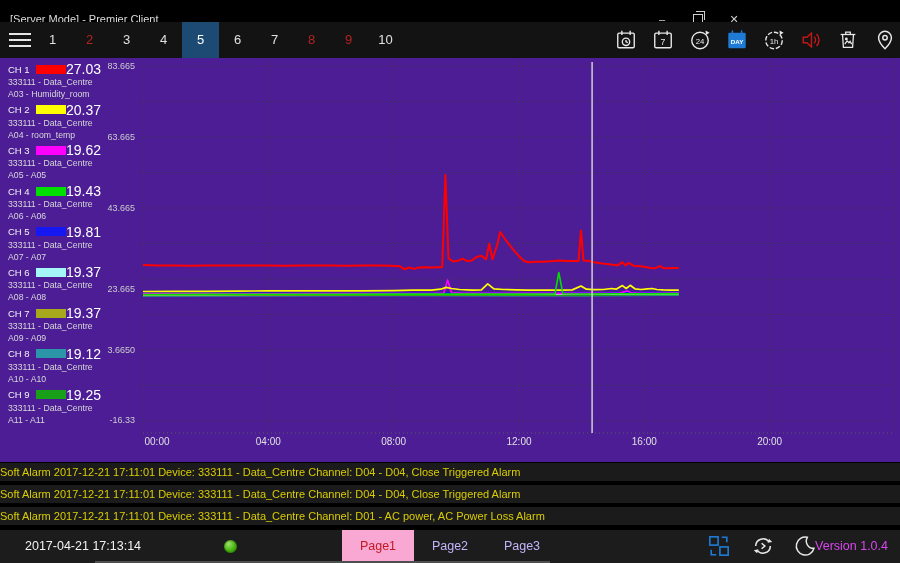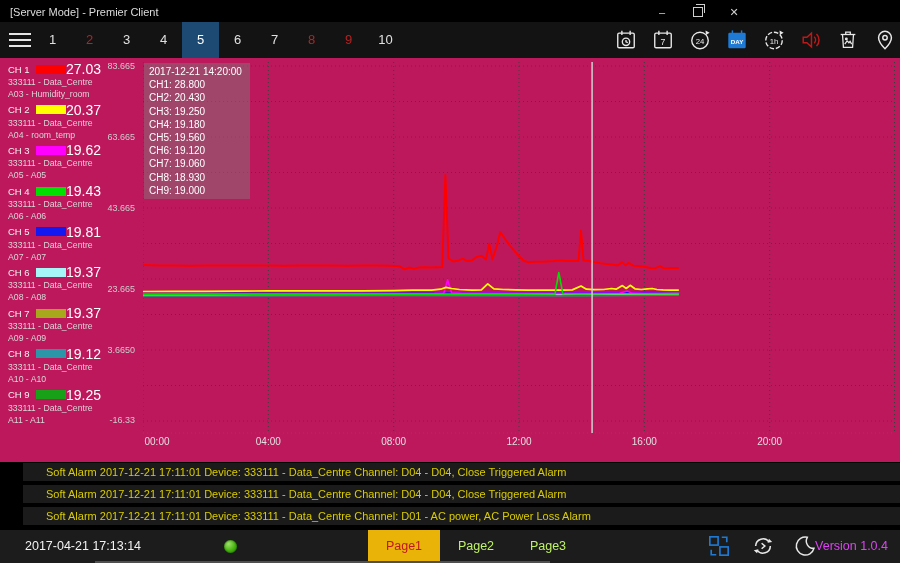--- a/index.html
+++ b/index.html
@@ -1,61 +1,61 @@
 <!DOCTYPE html>
 <html><head>
 <meta charset="utf-8">
 <style>
   html,body{margin:0;padding:0;background:#000;}
   body{width:900px;height:563px;position:relative;overflow:hidden;
        font-family:"Liberation Sans","DejaVu Sans",sans-serif;color:#e8e8e8;
        -webkit-user-select:none;user-select:none;}
-  .titlebar{position:absolute;left:0;top:1px;width:752px;height:22px;background:#000;}
+  .titlebar{position:absolute;left:0;top:8px;width:752px;height:22px;background:#000;}
   .titlebar .title{position:absolute;left:10px;top:0;line-height:22px;font-size:11px;color:#dcdcdc;}
   .win-controls{position:absolute;right:0;top:0;height:22px;display:flex;}
   .win-btn{width:36px;height:22px;display:flex;align-items:center;justify-content:center;
            color:#cfcfcf;font-size:11px;}
   .restore-glyph{display:inline-block;width:8px;height:8px;border:1px solid #cfcfcf;position:relative;}
   .restore-glyph:before{content:"";position:absolute;left:2px;top:-4px;width:8px;height:8px;
            border-top:1px solid #cfcfcf;border-right:1px solid #cfcfcf;}
   .toolbar{position:absolute;left:0;top:22px;width:900px;height:36px;background:#131313;}
   .menu-btn{position:absolute;left:8px;top:0;width:26px;height:36px;}
   .menu-btn i{position:absolute;left:1px;width:22px;height:2.4px;background:#e6e6e6;}
   .menu-btn i:nth-child(1){top:11px}.menu-btn i:nth-child(2){top:17px}.menu-btn i:nth-child(3){top:23px}
   #page-numbers{position:absolute;left:34px;top:0;height:36px;display:flex;}
   .pnum{width:37px;height:36px;line-height:36px;text-align:center;font-size:13px;color:#e0e0e0;}
   .pnum.alarm{color:#b42222;}
   .pnum.sel{background:#1c4a73;color:#fff;}
   .toolbar-icons{position:absolute;right:4px;top:7px;display:flex;gap:15px;}
   .tb-icon{width:22px;height:22px;display:block;}
-  .main{position:absolute;left:0;top:58px;width:900px;height:404px;background:#be185d;}
+  .main{position:absolute;left:0;top:58px;width:900px;height:404px;background:#4c1d95;}
   #channel-list{position:absolute;left:0;top:2px;width:104px;}
   .ch{height:40.7px;padding:2px 0 0 8px;box-sizing:border-box;}
   .ch-top{display:flex;align-items:center;height:14px;}
   .ch-name{font-size:9.5px;color:#f2f2f2;width:28px;}
   .ch-swatch{width:32px;height:9px;margin-left:2px;}
   .ch-val{flex:1;text-align:center;font-size:14px;color:#fff;padding-right:3px;}
   .ch-dev,.ch-pt{font-size:8.7px;color:#d8d8d8;line-height:12px;}
   #y-axis{position:absolute;left:96px;top:0;width:42px;height:100%;}
   #y-axis span{position:absolute;right:3px;font-size:9px;color:#cccccc;}
   .chart-wrap{position:absolute;left:143px;top:0;width:752px;height:404px;}
   #tooltip{position:absolute;left:1px;top:5px;width:96px;background:rgba(124,124,124,0.46);
            padding:2px 5px;font-size:10px;line-height:13.2px;color:#fff;}
   #alarm-list{position:absolute;left:0;top:463px;width:900px;}
   .alarm-row{height:18px;line-height:18px;background:#1b1b1b;margin-bottom:4px;
-             padding-left:23px;font-size:11px;color:#d9cc00;white-space:nowrap;margin-left:23px;}
+             padding-left:0;font-size:11px;color:#d9cc00;white-space:nowrap;}
   .statusbar{position:absolute;left:0;top:530px;width:900px;height:33px;background:#1c1c1c;}
   .sb-ts{position:absolute;left:25px;line-height:33px;font-size:12.5px;color:#f2f2f2;}
   .sb-mode{position:absolute;left:145px;line-height:33px;font-size:12.5px;color:#f2f2f2;}
   .sb-dot{position:absolute;left:224px;top:10px;width:13px;height:13px;border-radius:50%;
           background:radial-gradient(circle at 35% 30%,#9fe26a,#46b40e 55%,#2f8c0a);
           box-shadow:0 0 2px #1a4a05 inset;}
   #bottom-pages{position:absolute;left:342px;top:0;height:33px;display:flex;}
-  .btab{width:72px;height:33px;line-height:33px;text-align:center;font-size:12.5px;color:#bef264;}
-  .btab.active{background:#eab308;color:#c01820;margin-left:26px;}
+  .btab{width:72px;height:33px;line-height:33px;text-align:center;font-size:12.5px;color:#c4b5fd;}
+  .btab.active{background:#f9a8d4;color:#c01820;}
   .sb-icon{position:absolute;top:5px;width:22px;height:22px;}
   .sb-version{position:absolute;right:12px;line-height:33px;font-size:12.5px;color:#d946ef;}
   .sb-scroll{position:absolute;left:95px;top:30.5px;width:455px;height:2.5px;background:#4f4f4f;}
   svg{display:block;}
 </style>
 </head>
 <body>
 
 <div class="titlebar">
   <span class="title">[Server Mode] - Premier Client</span>
@@ -286,32 +286,20 @@
         <polyline points="0.0,237.4 125.3,237.2 250.7,237.2 376.0,237.2 438.7,237.4 485.7,237.0 517.0,236.7 535.8,236.7" fill="none" stroke="#18a018" stroke-width="1.5" stroke-linejoin="round"></polyline>
         <polyline points="0.0,236.9 125.3,236.7 250.7,236.5 376.0,236.5 438.7,236.3 501.3,236.0 535.8,235.8" fill="none" stroke="#a8a81c" stroke-width="1.5" stroke-linejoin="round"></polyline>
         <polyline points="0.0,236.5 62.7,236.5 125.3,236.3 188.0,236.3 250.7,236.1 313.3,236.1 376.0,236.1 438.7,236.1 470.0,236.0 501.3,235.8 535.8,235.8" fill="none" stroke="#a5f7f7" stroke-width="1.5" stroke-linejoin="round"></polyline>
         <polyline points="0.0,235.6 62.7,235.4 125.3,235.4 188.0,235.3 250.7,235.1 313.3,235.1 376.0,235.1 438.7,234.9 470.0,234.7 501.3,234.5 535.8,234.5" fill="none" stroke="#1518f0" stroke-width="1.6" stroke-linejoin="round"></polyline>
         <polyline points="0.0,235.8 62.7,235.8 125.3,235.7 188.0,235.6 250.7,235.6 291.4,235.4 300.8,235.1 304.6,221.9 308.6,234.7 319.6,235.4 344.7,235.4 376.0,235.4 407.3,235.4 438.7,235.4 476.3,235.3 484.1,232.9 488.8,235.1 501.3,235.3 517.0,235.3 535.8,235.1" fill="none" stroke="#ff00ff" stroke-width="1.6" stroke-linejoin="round"></polyline>
         <polyline points="0.0,233.5 31.3,233.3 62.7,233.3 94.0,233.1 125.3,232.9 156.7,232.9 188.0,232.9 219.3,232.8 250.7,232.6 269.5,232.2 288.3,232.1 297.7,231.2 303.0,229.4 308.6,230.5 316.5,231.5 329.0,232.1 338.4,231.9 344.7,225.8 350.9,230.8 360.3,231.5 372.9,231.9 385.4,232.2 401.1,232.2 416.7,232.1 429.3,231.9 438.0,228.0 443.4,231.2 451.2,231.7 460.6,231.5 468.4,230.5 473.1,231.2 479.4,227.6 483.2,230.5 487.2,227.3 491.9,230.8 498.2,231.5 504.5,230.8 509.2,230.5 513.9,231.5 520.1,231.9 528.0,232.1 535.8,232.1" fill="none" stroke="#ffff00" stroke-width="1.7" stroke-linejoin="round"></polyline>
         <polyline points="0.0,236.5 62.7,236.4 125.3,236.3 188.0,236.3 250.7,236.1 313.3,236.1 376.0,236.1 412.0,236.0 415.8,214.5 419.9,235.8 438.7,236.0 470.0,235.8 501.3,235.8 535.8,235.6" fill="none" stroke="#00e000" stroke-width="1.6" stroke-linejoin="round"></polyline>
         <polyline points="0.0,207.0 15.7,207.6 31.3,207.4 47.0,207.7 62.7,207.4 78.3,207.6 94.0,207.4 109.7,207.6 125.3,207.4 141.0,207.7 156.7,207.6 172.3,207.4 188.0,207.6 203.7,207.7 219.3,207.6 235.0,207.4 247.5,207.7 256.9,208.3 261.6,211.3 266.3,209.5 271.0,210.9 275.7,209.5 282.0,209.2 288.3,209.5 294.5,209.2 299.2,209.2 302.4,116.9 305.5,200.3 310.2,203.5 314.9,202.8 319.6,200.6 324.3,203.1 329.0,202.4 333.7,198.9 338.4,197.8 343.1,201.4 346.2,185.7 349.4,201.4 354.1,187.2 357.2,174.0 361.9,180.8 366.6,187.2 371.3,192.8 376.0,198.2 380.7,202.8 385.4,204.2 391.7,203.8 397.9,203.8 404.2,203.5 410.5,203.1 416.7,202.4 423.0,203.1 429.3,203.1 435.5,203.1 438.0,172.6 440.5,202.4 444.9,202.8 451.2,204.2 457.5,205.3 463.7,206.0 470.0,206.7 474.7,207.4 479.4,204.2 482.5,207.4 485.7,204.9 490.4,207.7 495.1,208.1 501.3,208.8 507.6,209.9 512.3,210.2 517.0,208.1 520.1,209.9 524.8,210.2 529.5,209.9 535.8,209.9" fill="none" stroke="#ff0000" stroke-width="2" stroke-linejoin="round"></polyline>
         <line x1="449.10066666666665" y1="4" x2="449.10066666666665" y2="375" stroke="#cfcfcf" stroke-width="1.5"></line>
       </svg>
-    <div id="tooltip">
-        <div>2017-12-21 14:20:00</div>
-        <div>CH1: 28.800</div>
-        <div>CH2: 20.430</div>
-        <div>CH3: 19.250</div>
-        <div>CH4: 19.180</div>
-        <div>CH5: 19.560</div>
-        <div>CH6: 19.120</div>
-        <div>CH7: 19.060</div>
-        <div>CH8: 18.930</div>
-        <div>CH9: 19.000</div>
-      </div>
   </div>
 </div>
 
 <div id="alarm-list">
     <div class="alarm-row">Soft Alarm 2017-12-21 17:11:01 Device: 333111 - Data_Centre Channel: D04 - D04, Close Triggered Alarm</div>
     <div class="alarm-row">Soft Alarm 2017-12-21 17:11:01 Device: 333111 - Data_Centre Channel: D04 - D04, Close Triggered Alarm</div>
     <div class="alarm-row">Soft Alarm 2017-12-21 17:11:01 Device: 333111 - Data_Centre Channel: D01 - AC power, AC Power Loss Alarm</div>
   </div>
 
 <div class="statusbar">

